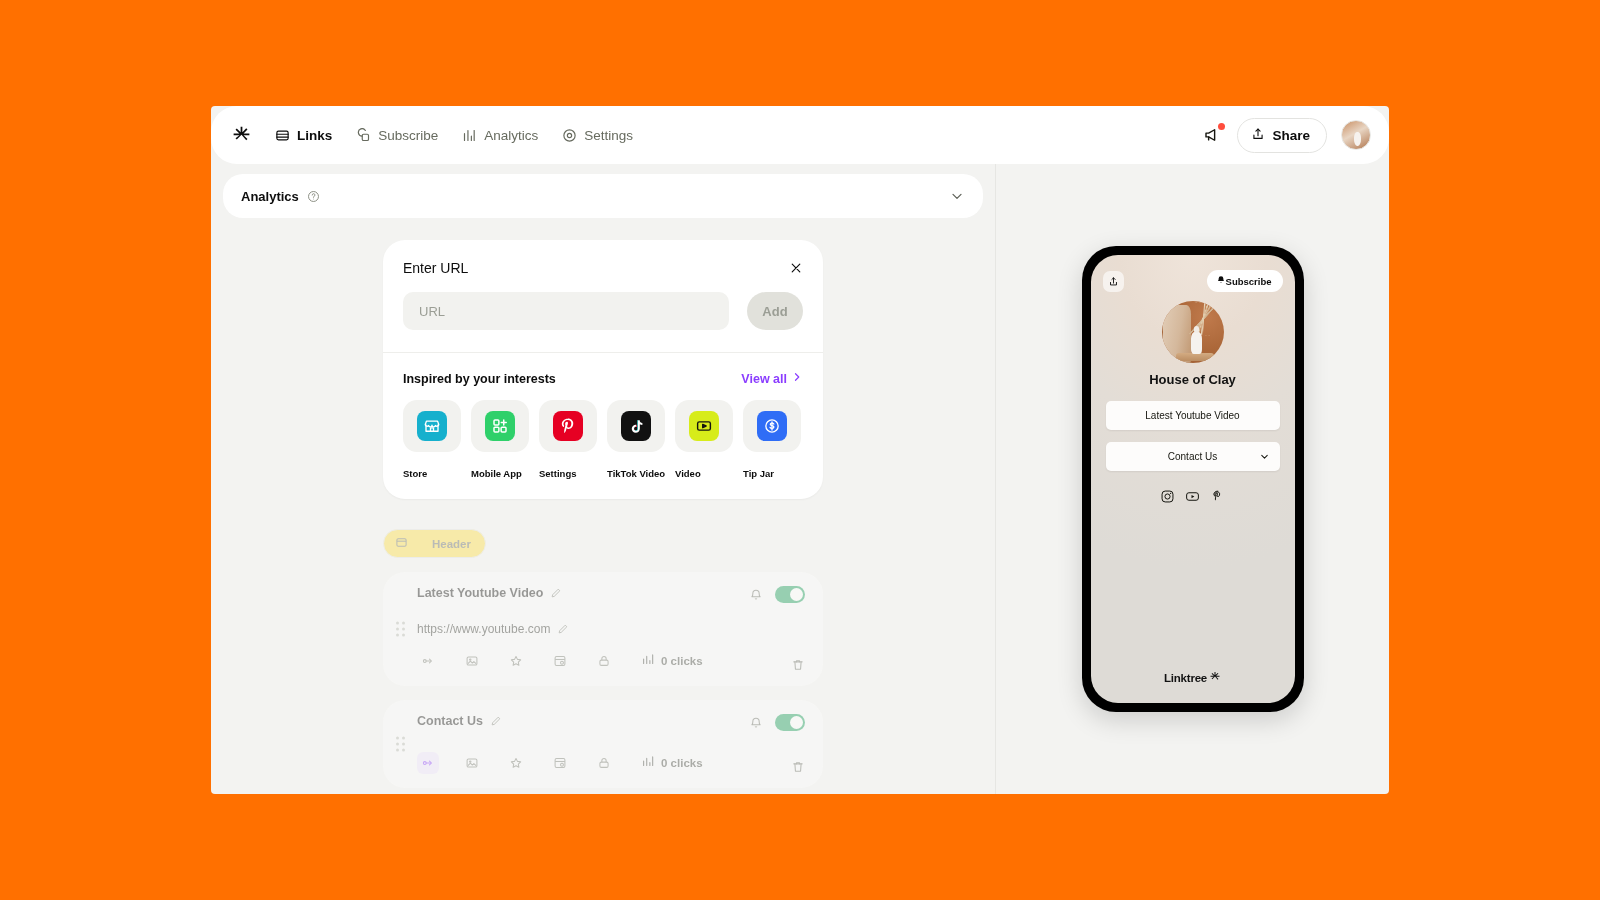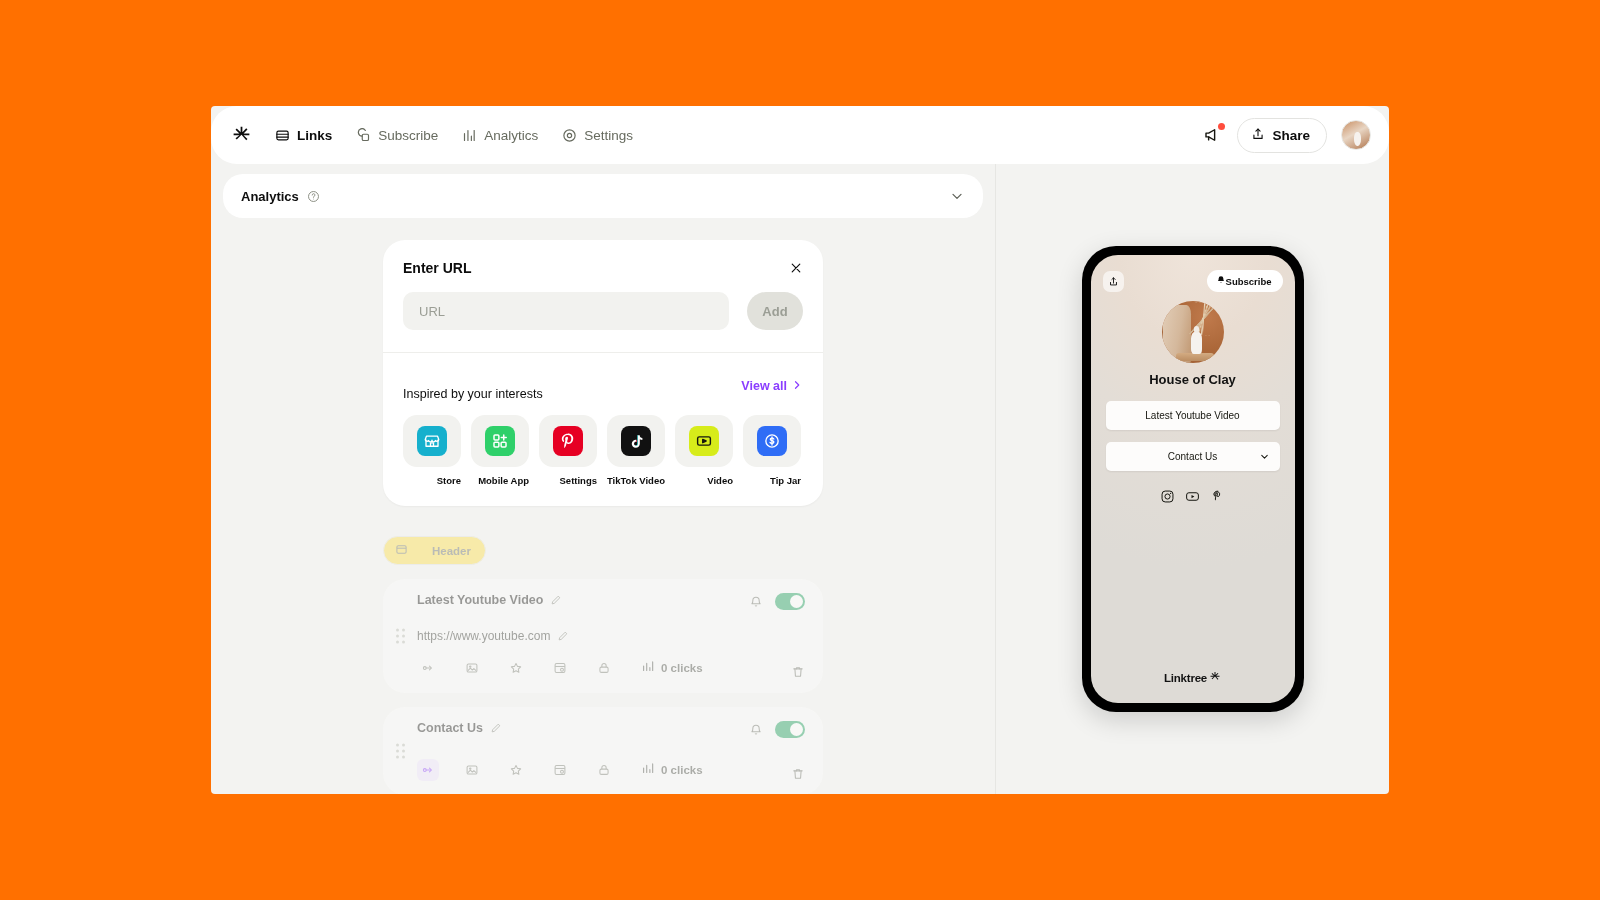--- a/index.html
+++ b/index.html
@@ -125,21 +125,21 @@
     border-radius: 22px;
     box-shadow: 0 1px 2px rgba(0,0,0,.04);
     overflow: hidden;
     flex: 0 0 auto;
   }
   .addlink-top { padding: 20px 20px 22px 20px; }
   .addlink-head {
     display: flex; align-items: center;
     margin-bottom: 16px;
   }
-  .addlink-title { font-size: 14px; font-weight: 700; color: #0d0d0d; }
+  .addlink-title { font-size: 14px; font-weight: 400; color: #0d0d0d; }
   .close-x { margin-left: auto; cursor: pointer; color: #0d0d0d; display: flex; }
   .url-row { display: flex; align-items: center; gap: 18px; }
   .url-input {
     flex: 1; height: 38px;
     background: #f2f2ef;
     border: none; border-radius: 10px;
     padding: 0 16px;
     font-size: 13px; color: #0d0d0d;
     font-family: "Liberation Sans", sans-serif;
     outline: none;
@@ -151,31 +151,31 @@
     background: #e1e1db; color: #9b9e95;
     font-size: 13px; font-weight: 700;
     cursor: pointer;
     font-family: "Liberation Sans", sans-serif;
   }
   .addlink-bottom {
     border-top: 1px solid #eeeeeb;
     padding: 18px 20px 20px 20px;
   }
   .inspired-head { display: flex; align-items: center; margin-bottom: 14px; }
-  .inspired-title { font-size: 12.5px; font-weight: 400; color: #0d0d0d; margin-top: 16px; }
+  .inspired-title { font-size: 12.5px; font-weight: 700; color: #0d0d0d; }
   .view-all {
     margin-left: auto;
     display: flex; align-items: center; gap: 4px;
     font-size: 12.5px; font-weight: 700;
     color: #8b3dff; cursor: pointer;
   }
   .interest-row { display: flex; gap: 10px; }
   .interest {
     width: 58px;
-    display: flex; flex-direction: column; align-items: flex-end; gap: 8px;
+    display: flex; flex-direction: column; align-items: flex-start; gap: 16px;
     cursor: pointer;
   }
   .interest-tile {
     width: 58px; height: 52px;
     background: #f2f2ef;
     border-radius: 14px;
     display: flex; align-items: center; justify-content: center;
   }
   .glyph {
     width: 30px; height: 30px; border-radius: 8px;

